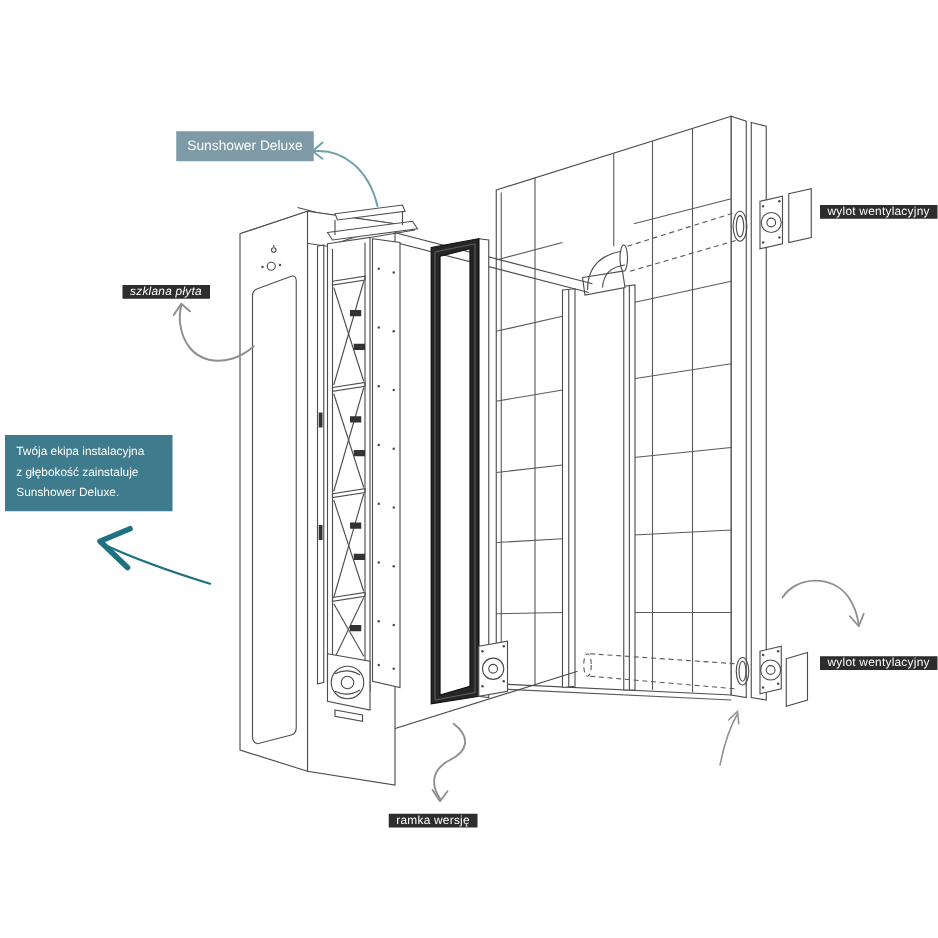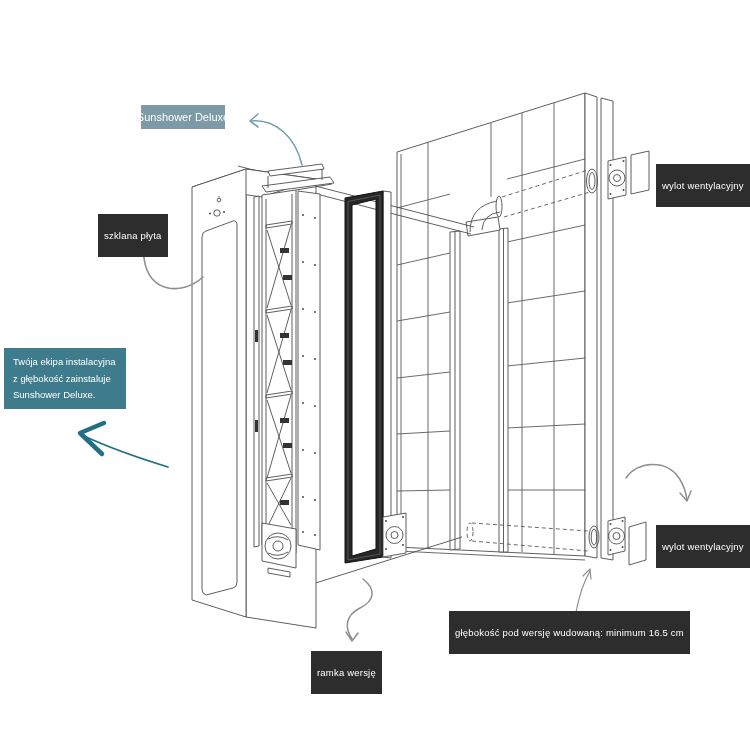--- a/index.html
+++ b/index.html
@@ -4,33 +4,33 @@
 <style>
   html,body{margin:0;padding:0;}
   body{
     width:750px;height:750px;position:relative;background:#ffffff;
     font-family:"Liberation Sans", sans-serif;overflow:hidden;
   }
   #stage{position:absolute;inset:0;}
   svg{position:absolute;left:0;top:0;}
   .lbl{
     position:absolute;background:#2d2d2d;color:#ffffff;
-    font-size:9.5px;letter-spacing:.2px;padding:16px 6px;white-space:nowrap;
+    font-size:9.5px;letter-spacing:.2px;padding:0 6px;white-space:nowrap;
   }
   .badge{
-    position:absolute;left:141px;top:105px;width:84px;height:24px;
+    position:absolute;left:141px;top:105px;width:110px;height:24px;
     background:#7d9aa6;color:#ffffff;font-size:11px;
     display:flex;align-items:center;justify-content:center;white-space:nowrap;
   }
   .callout{
-    position:absolute;left:4px;top:348px;width:122px;height:61px;
+    position:absolute;left:4px;top:348px;width:134px;height:61px;
     background:#3e7b8c;color:#ffffff;font-size:9.5px;line-height:16.5px;
     padding:6px 0 0 9px;box-sizing:border-box;
   }
-  .lbl-glass{left:98px;top:214px;}
+  .lbl-glass{left:98px;top:228px;font-style:italic;}
   .lbl-vent-top{left:656px;top:164px;}
   .lbl-vent-bottom{left:656px;top:525px;}
   .lbl-depth{left:449px;top:611px;}
   .lbl-frame{left:311px;top:651px;}
   .thin{stroke:#4d4d4d;stroke-width:.9;fill:none;}
   .tile{stroke:#5a5a5a;stroke-width:.9;fill:none;}
   .wfill{fill:#ffffff;stroke:#4d4d4d;stroke-width:.9;}
   .dash{stroke:#5a5a5a;stroke-width:.9;fill:none;stroke-dasharray:4 3;}
 </style>
 </head>
@@ -252,16 +252,15 @@
   <div class="callout">
     <div>Twója ekipa instalacyjna</div>
     <div>z głębokość zainstaluje</div>
     <div>Sunshower Deluxe.</div>
   </div>
 
   <div class="lbl lbl-vent-top">wylot wentylacyjny</div>
 
   <div class="lbl lbl-vent-bottom">wylot wentylacyjny</div>
 
-  <div class="lbl lbl-depth">głębokość pod wersję wudowaną: minimum 16.5 cm</div>
 
   <div class="lbl lbl-frame">ramka wersję</div>
 </div>
 
 </body></html>

